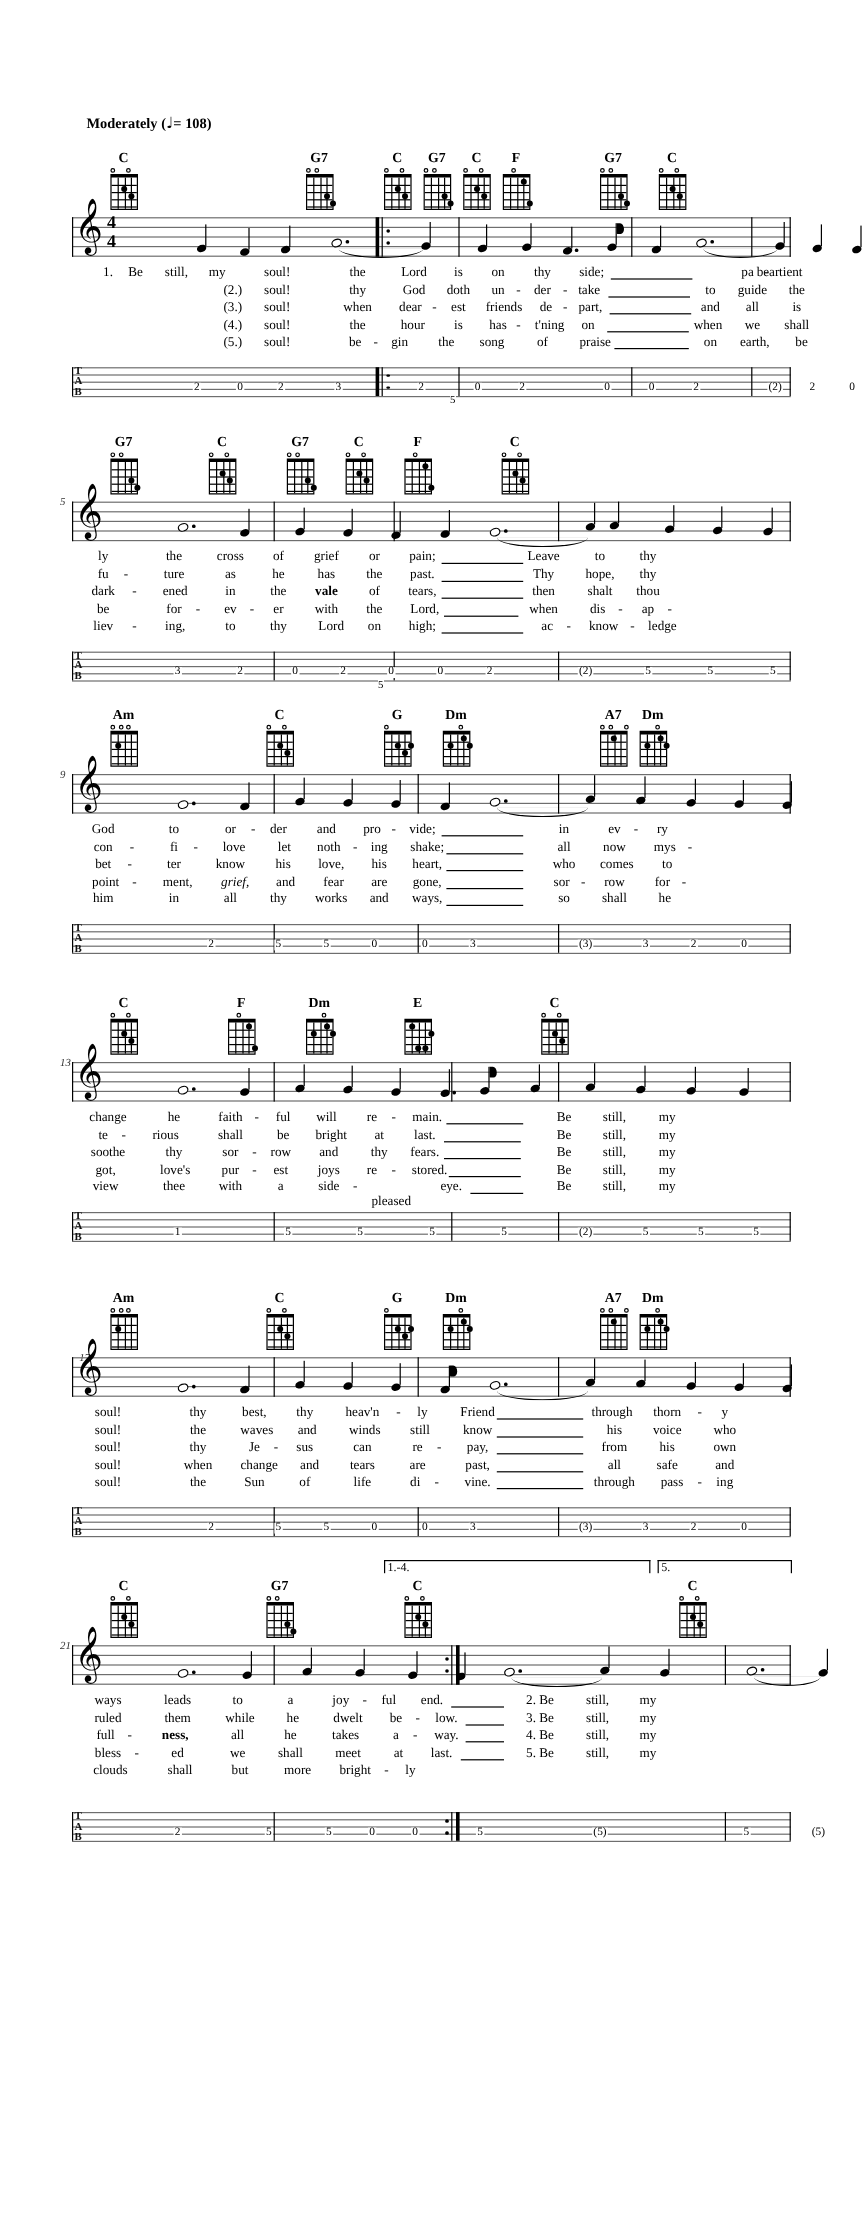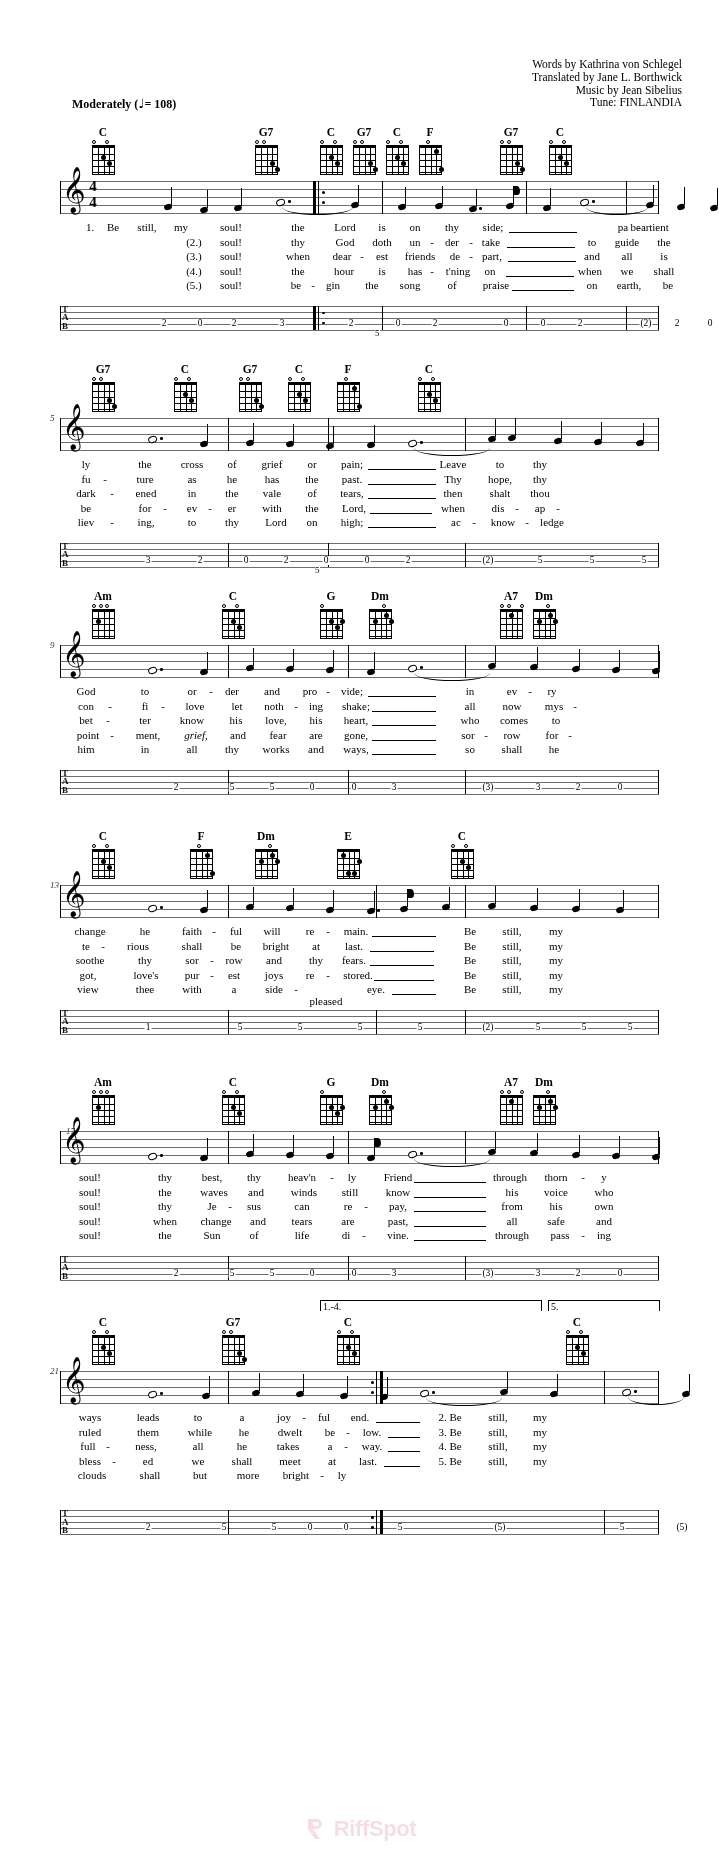--- a/index.html
+++ b/index.html
@@ -217,26 +217,20 @@
     font-family:"Liberation Sans", sans-serif;
     letter-spacing:-0.4px;
   }
 </style>
 </head>
 <body>
 
 <div class="page">
 
 
-  <div class="credits">
-    <div>Words by Kathrina von Schlegel</div>
-    <div>Translated by Jane L. Borthwick</div>
-    <div>Music by Jean Sibelius</div>
-    <div>Tune: FINLANDIA</div>
-  </div>
 
   <div class="tempo">
     <span>Moderately</span>
     <span>(</span><span class="note-gl">♩</span><span>= 108)</span>
   </div>
 
   <div id="systems-root">
       <div class="system" style="top: 118px; height: 230px;">
         <div style="position: absolute; left: 0px; top: 8px; width: 719px; height: 55px;">
           <div class="chord" style="left: 86px;">
@@ -784,21 +778,21 @@
             <span class="lyr" style="left: 453px; top: 0px;">Thy</span>
             <span class="lyr" style="left: 500px; top: 0px;">hope,</span>
             <span class="lyr" style="left: 540px; top: 0px;">thy</span>
           </div>
           <div class="lyr-line">
             <span class="lyr" style="left: 86px; top: 0px;">dark</span>
             <span class="lyr" style="left: 112px; top: 0px;">-</span>
             <span class="lyr" style="left: 146px; top: 0px;">ened</span>
             <span class="lyr" style="left: 192px; top: 0px;">in</span>
             <span class="lyr" style="left: 232px; top: 0px;">the</span>
-            <span class="lyr" style="left: 272px; top: 0px;">vale</span>
+            <span class="lyr" style="left: 272px; top: 0px; font-weight: bold;">vale</span>
             <span class="lyr" style="left: 312px; top: 0px;">of</span>
             <span class="lyr" style="left: 352px; top: 0px;">tears,</span>
             <span class="ext" style="left: 368px; width: 68px; top: 11px;"></span>
             <span class="lyr" style="left: 453px; top: 0px;">then</span>
             <span class="lyr" style="left: 500px; top: 0px;">shalt</span>
             <span class="lyr" style="left: 540px; top: 0px;">thou</span>
           </div>
           <div class="lyr-line">
             <span class="lyr" style="left: 86px; top: 0px;">be</span>
             <span class="lyr" style="left: 145px; top: 0px;">for</span>
@@ -1858,21 +1852,21 @@
             <span class="lyr" style="left: 348px; top: 0px;">-</span>
             <span class="lyr" style="left: 372px; top: 0px;">low.</span>
             <span class="ext" style="left: 388px; width: 32px; top: 11px;"></span>
             <span class="lyr" style="left: 450px; top: 0px;">3. Be</span>
             <span class="lyr" style="left: 498px; top: 0px;">still,</span>
             <span class="lyr" style="left: 540px; top: 0px;">my</span>
           </div>
           <div class="lyr-line">
             <span class="lyr" style="left: 88px; top: 0px;">full</span>
             <span class="lyr" style="left: 108px; top: 0px;">-</span>
-            <span class="lyr" style="left: 146px; top: 0px;">ness,</span>
+            <span class="lyr" style="left: 146px; top: 0px; font-weight: bold;">ness,</span>
             <span class="lyr" style="left: 198px; top: 0px;">all</span>
             <span class="lyr" style="left: 242px; top: 0px;">he</span>
             <span class="lyr" style="left: 288px; top: 0px;">takes</span>
             <span class="lyr" style="left: 330px; top: 0px;">a</span>
             <span class="lyr" style="left: 346px; top: 0px;">-</span>
             <span class="lyr" style="left: 372px; top: 0px;">way.</span>
             <span class="ext" style="left: 388px; width: 32px; top: 11px;"></span>
             <span class="lyr" style="left: 450px; top: 0px;">4. Be</span>
             <span class="lyr" style="left: 498px; top: 0px;">still,</span>
             <span class="lyr" style="left: 540px; top: 0px;">my</span>
@@ -1926,22 +1920,14 @@
           <span class="tnum" style="left: 250px; top: 13px;">0</span>
           <span class="tnum" style="left: 286px; top: 13px;">0</span>
           <span class="tnum" style="left: 340px; top: 13px;">5</span>
           <span class="tnum" style="left: 440px; top: 13px;">(5)</span>
           <span class="tnum" style="left: 562px; top: 13px;">5</span>
           <span class="tnum" style="left: 622px; top: 13px;">(5)</span>
         </div>
       </div>
     </div>
 
-  <div class="watermark">
-    <span class="wm-inner">
-      <svg width="26" height="26" viewBox="0 0 26 26">
-        <path d="M7 3 h7 a5 5 0 0 1 0 10 h-4 l7 10 h-5 L5 13 V3z M10 6 v4 h4 a2 2 0 0 0 0-4z" fill="#e8a0b4"></path>
-      </svg>
-      <span class="wm-text">RiffSpot</span>
-    </span>
-  </div>
 
 </div>
 
 </body></html>

